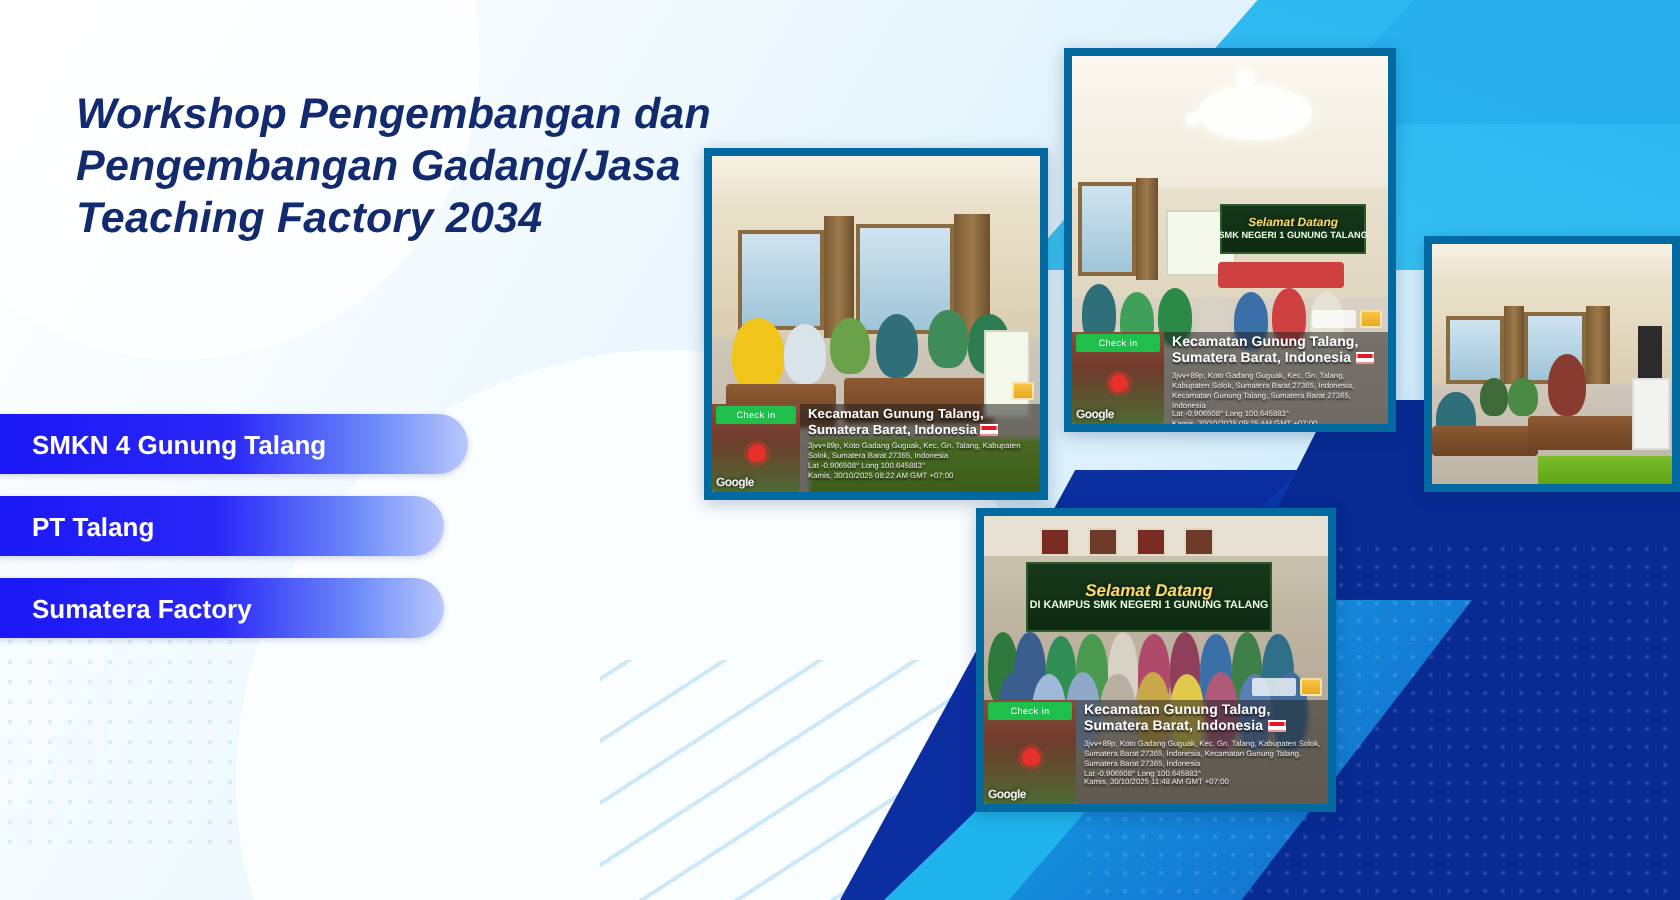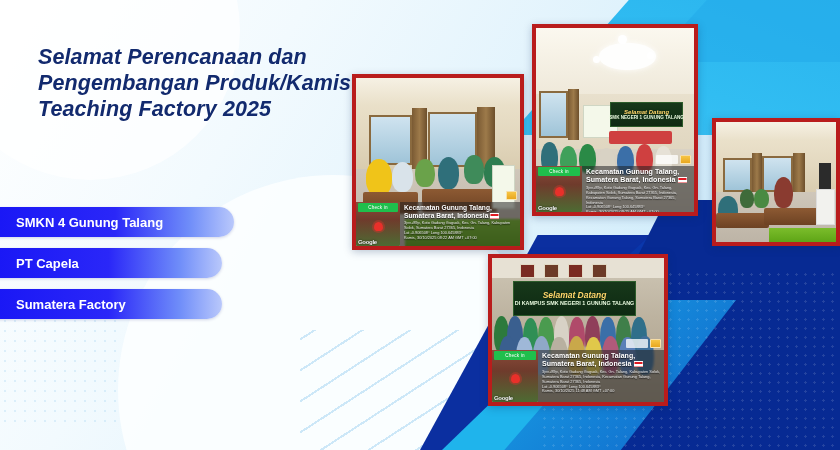--- a/index.html
+++ b/index.html
@@ -59,21 +59,21 @@
   
   .badges{position:absolute;left:-14px;top:207px;z-index:6;display:flex;
     flex-direction:column;gap:11px;}
   .badge{height:30px;width:248px;border-radius:16px;
     background:linear-gradient(90deg,#1816f5 0%,#2a27f8 52%,#6f8df9 82%,#b9c8fb 100%);
     color:#fff;font-size:13px;font-weight:700;display:flex;align-items:center;
     padding-left:30px;box-shadow:0 1px 3px rgba(20,30,120,.18);}
   .badge.b2,.badge.b3{width:236px;}
 
   
-  .photo{position:absolute;background:#b91c1c;padding:4px 4px 4px 4px;
+  .photo{position:absolute;background:#0369a1;padding:4px 4px 4px 4px;
     box-shadow:0 2px 8px rgba(10,40,90,.26);overflow:hidden;}
   .photo .inner{position:relative;width:100%;height:100%;overflow:hidden;}
 
   .p1{left:352px;top:74px;width:172px;height:176px;z-index:7;}
   .p2{left:532px;top:24px;width:166px;height:192px;z-index:8;}
   .p3{left:712px;top:118px;width:128px;height:128px;z-index:7;}
   .p4{left:488px;top:254px;width:180px;height:152px;z-index:9;}
 
   
   .scene{position:absolute;inset:0;}
@@ -149,31 +149,31 @@
 
   <div class="geo g-dark1"></div>
   <div class="geo g-blue-band"></div>
   <div class="geo g-cyan2"></div>
   <div class="geo g-dark2"></div>
   <div class="geo g-cyan1"></div>
   <div class="geo g-cyan3"></div>
   <div class="dots"></div>
 
   <div class="headline">
-    <div class="l1">Selamat Perencanaan dan</div>
-    <div class="l2">Pengembangan Produk/Kamis</div>
-    <div class="l3">Teaching Factory 2025</div>
+    <div class="l1">Workshop Pengembangan dan</div>
+    <div class="l2">Pengembangan Gadang/Jasa</div>
+    <div class="l3">Teaching Factory 2034</div>
   </div>
 
   <div class="badges">
     <div class="badge b1">
       <span>SMKN 4 Gunung Talang</span>
     </div>
     <div class="badge b2">
-      <span>PT Capela</span>
+      <span>PT Talang</span>
     </div>
     <div class="badge b3">
       <span>Sumatera Factory</span>
     </div>
   </div>
 
   <div class="photo p1">
     <div class="inner">
       <div class="scene">
         <div class="room-wall"></div>

